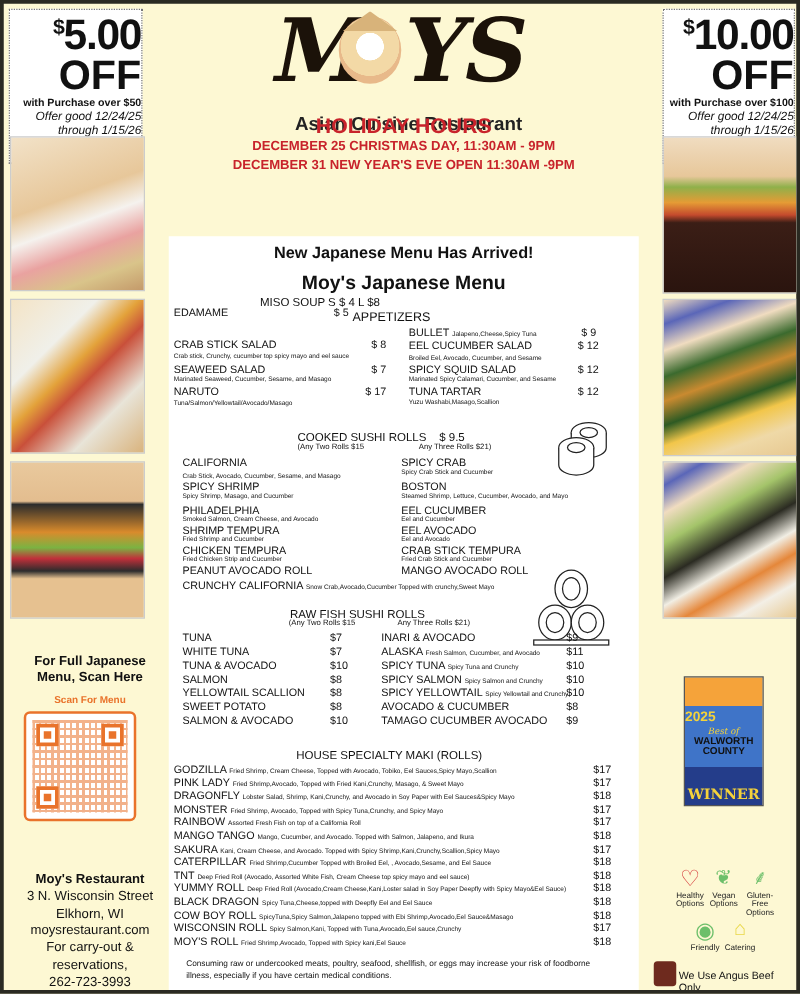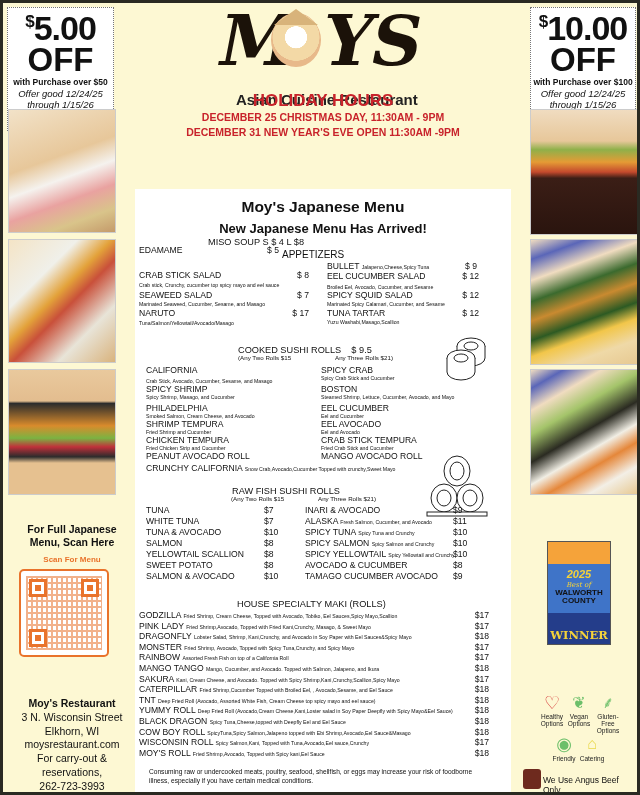--- a/index.html
+++ b/index.html
@@ -1,19 +1,19 @@
 <!DOCTYPE html>
 <html><head>
 <meta charset="utf-8">
 <style>
 *{box-sizing:border-box;margin:0;padding:0}
 html,body{width:640px;height:795px;overflow:hidden}
 body{background:#fdf8d3;font-family:"Liberation Sans",sans-serif;color:#111;position:relative;border:3px solid #2a2a22;}
 .abs{position:absolute}
-.coupon{position:absolute;top:4px;width:107px;height:124px;background:#fff;border:1.5px dotted #777;text-align:center;line-height:1}
+.coupon{position:absolute;top:4px;width:107px;height:124px;background:#fff;border:1.5px dotted #777;text-align:right;line-height:1}
 .coupon .amt{font-weight:bold;font-size:34px;letter-spacing:-1px;margin-top:3px}
 .coupon .amt sup{font-size:17px;vertical-align:top;position:relative;top:2px}
 .coupon .off{font-weight:bold;font-size:33px;margin-top:-2px}
 .coupon .cond{font-weight:bold;font-size:8.5px;margin-top:2px}
 .coupon .good{font-style:italic;font-size:9.5px;margin-top:1px;line-height:11px}
 .logo{position:absolute;left:213px;top:4px;width:212px;height:76px}
 .logo .m{position:absolute;font-family:"DejaVu Serif",serif;font-weight:bold;font-style:italic;font-size:70px;color:#1b1209;top:-8px;letter-spacing:-2px}
 .logo .panda{position:absolute;left:55px;top:6px;width:50px;height:54px;border-radius:50%;background:radial-gradient(circle at 50% 45%,#fff 0 28%,#f3d9a6 29% 60%,#e8b98a 61%);}
 .logo .hat{position:absolute;left:58px;top:2px;width:44px;height:16px;background:#d8b37a;clip-path:polygon(50% 0,100% 100%,0 100%)}
 .hh{position:absolute;left:160px;top:88px;width:320px;text-align:center;color:#c8232b;font-weight:bold}
@@ -94,21 +94,21 @@
   <div style="font-weight:bold">Moy's Restaurant</div>
   <div>3 N. Wisconsin Street</div>
   <div>Elkhorn, WI</div>
   <div>moysrestaurant.com</div>
   <div>For carry-out &amp;</div>
   <div>reservations,</div>
   <div>262-723-3993</div>
 </div>
 
 <div class="badge">
-  <div style="position:absolute;top:26px;width:100%;text-align:center;color:#f4d23a;font-weight:bold;font-style:italic;font-size:11px">2025</div>
+  <div style="position:absolute;top:26px;width:100%;text-align:left;color:#f4d23a;font-weight:bold;font-size:11px">2025</div>
   <div style="position:absolute;top:39px;width:100%;text-align:center;color:#f4d23a;font-style:italic;font-size:7px;font-family:'DejaVu Serif',serif">Best of</div>
   <div style="position:absolute;top:47px;width:100%;text-align:center;color:#111;font-weight:bold;font-size:8px;line-height:8px">
       <div>WALWORTH</div>
       <div>COUNTY</div>
     </div>
   <div style="position:absolute;top:86px;width:100%;text-align:center;color:#f4d23a;font-weight:bold;font-size:11.5px;font-family:'DejaVu Serif',serif">WINNER</div>
 </div>
 
 <div class="icons" style="left:534px;top:690px;width:30px">
   <div style="color:#d53a3a;font-size:18px;line-height:20px">♡</div>
@@ -127,22 +127,22 @@
   <div>Friendly</div>
 </div>
 <div class="icons" style="left:576px;top:730px;width:26px">
   <div style="color:#e9d84a;font-size:16px;line-height:22px">⌂</div>
   <div>Catering</div>
 </div>
 <div class="abs" style="left:520px;top:766px;width:18px;height:20px;background:#6e2a1e;border-radius:3px"></div>
 <div class="abs" style="left:540px;top:772px;font-size:8.5px">We Use Angus Beef Only</div>
 
 <div class="menu">
+  <div class="mt" style="font-size:13px;margin-top:5px">New Japanese Menu Has Arrived!</div>
   <div class="mt" style="font-size:15.5px;margin-top:9px">Moy's Japanese Menu</div>
-  <div class="mt" style="font-size:13px;margin-top:5px">New Japanese Menu Has Arrived!</div>
   <div class="hdr" style="left:73px;top:48px">MISO SOUP    S $ 4   L  $8</div>
   <div class="hdr" style="left:147px;top:60px;font-size:10px">APPETIZERS</div>
 
   <div class="row" style="left:4px;top:56px;width:140px"><span>EDAMAME</span><span style="position:absolute;right:0">$ 5</span></div>
   <div class="row" style="left:4px;top:81px;width:170px"><span>CRAB STICK SALAD</span><span style="position:absolute;right:0">$ 8</span></div>
   <div class="row sm" style="left:4px;top:93px">Crab stick, Crunchy, cucumber top spicy mayo and eel sauce</div>
   <div class="row" style="left:4px;top:101px;width:170px"><span>SEAWEED SALAD</span><span style="position:absolute;right:0">$ 7</span></div>
   <div class="row sm" style="left:4px;top:112px">Marinated Seaweed, Cucumber, Sesame, and Masago</div>
   <div class="row" style="left:4px;top:119px;width:170px"><span>NARUTO</span><span style="position:absolute;right:0">$ 17</span></div>
   <div class="row sm" style="left:4px;top:131px">Tuna/Salmon/Yellowtail/Avocado/Masago</div>

